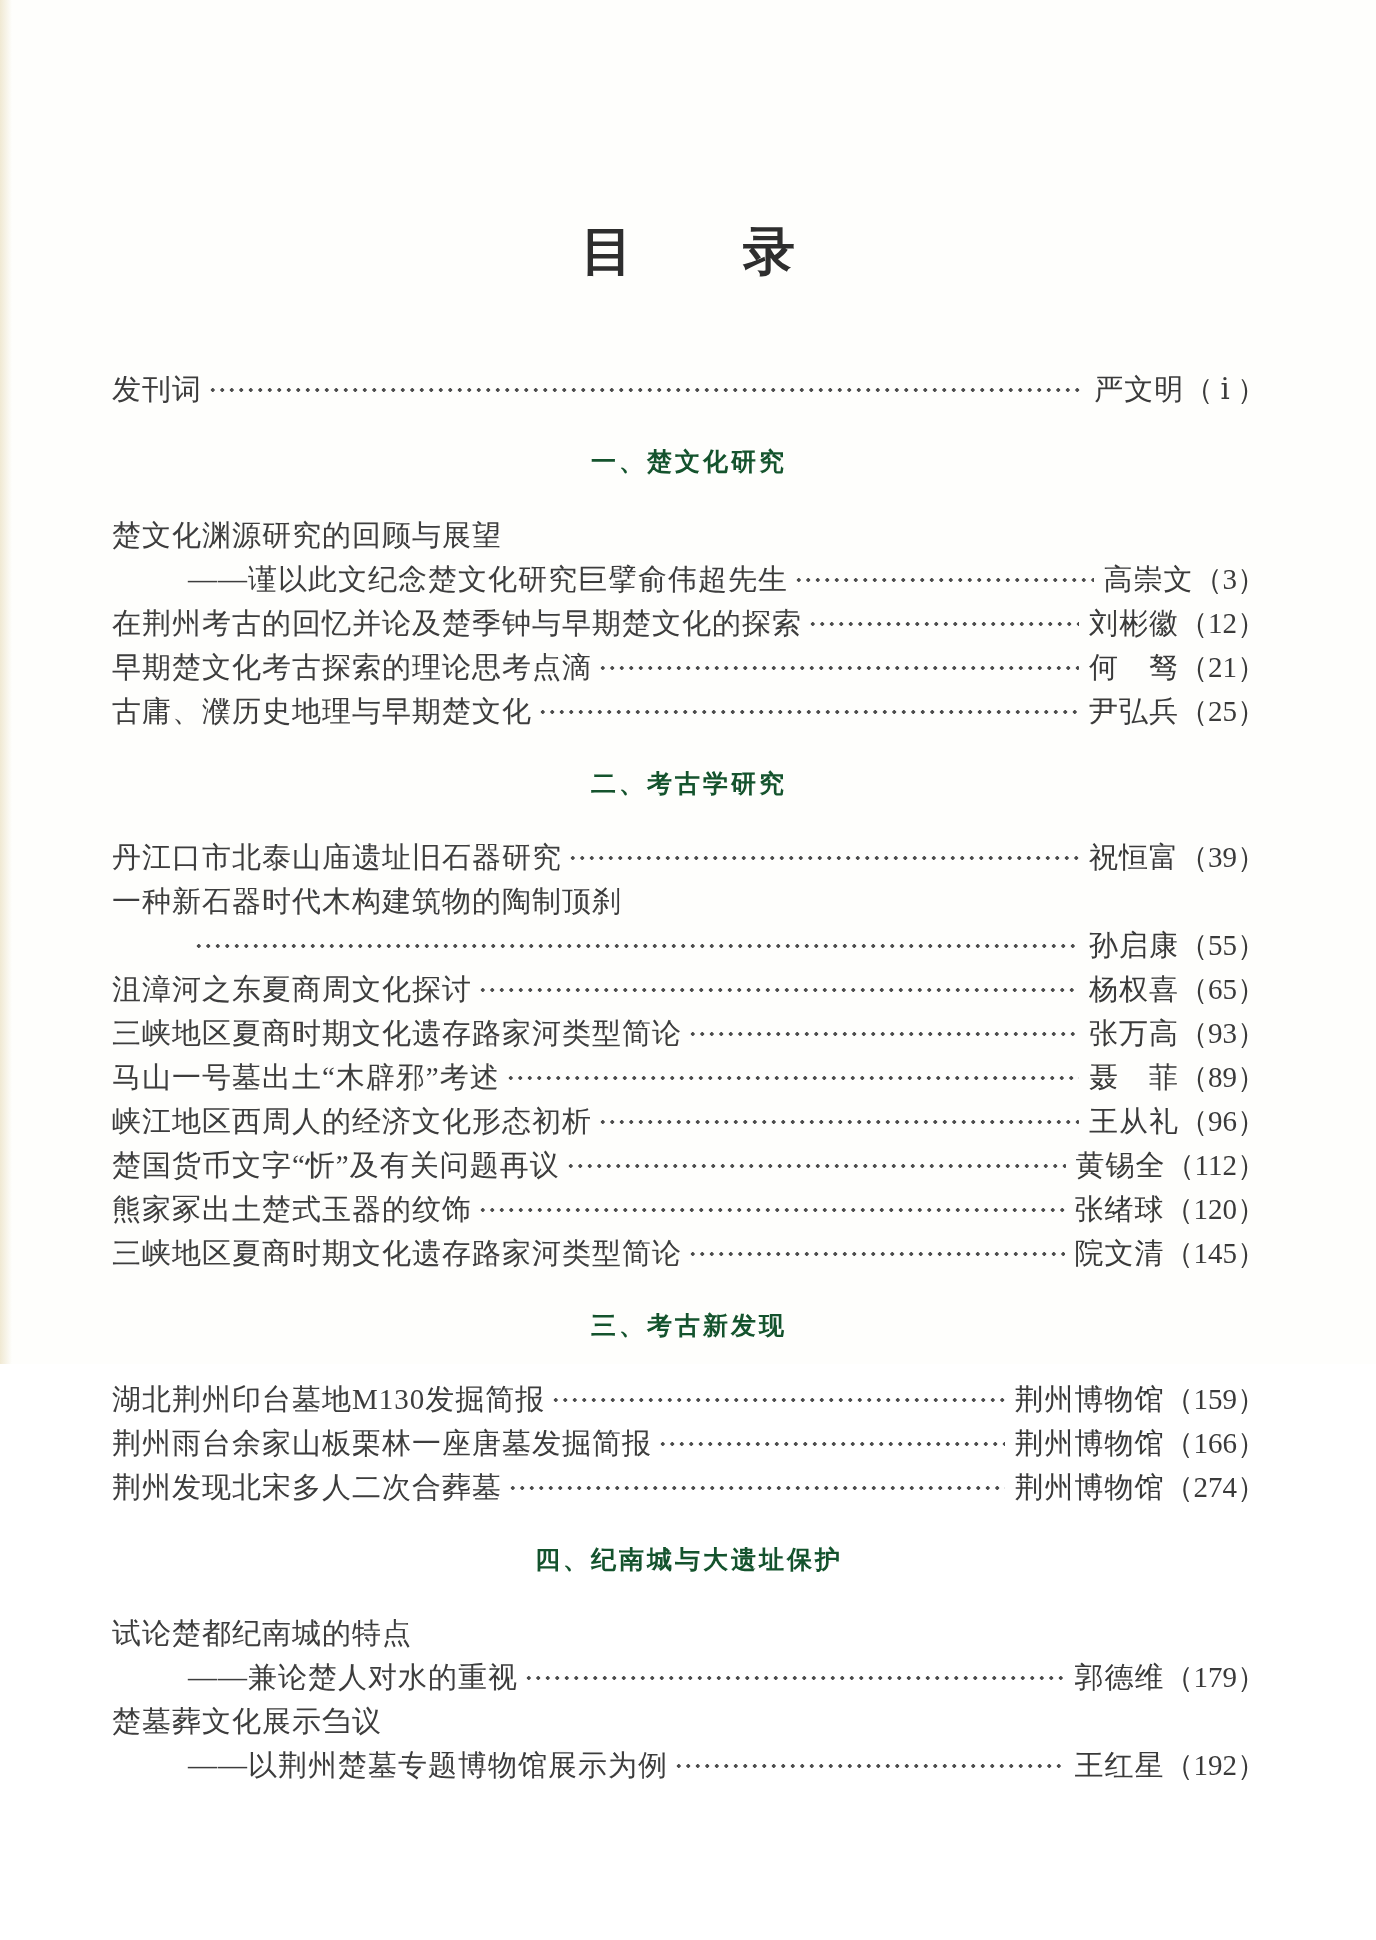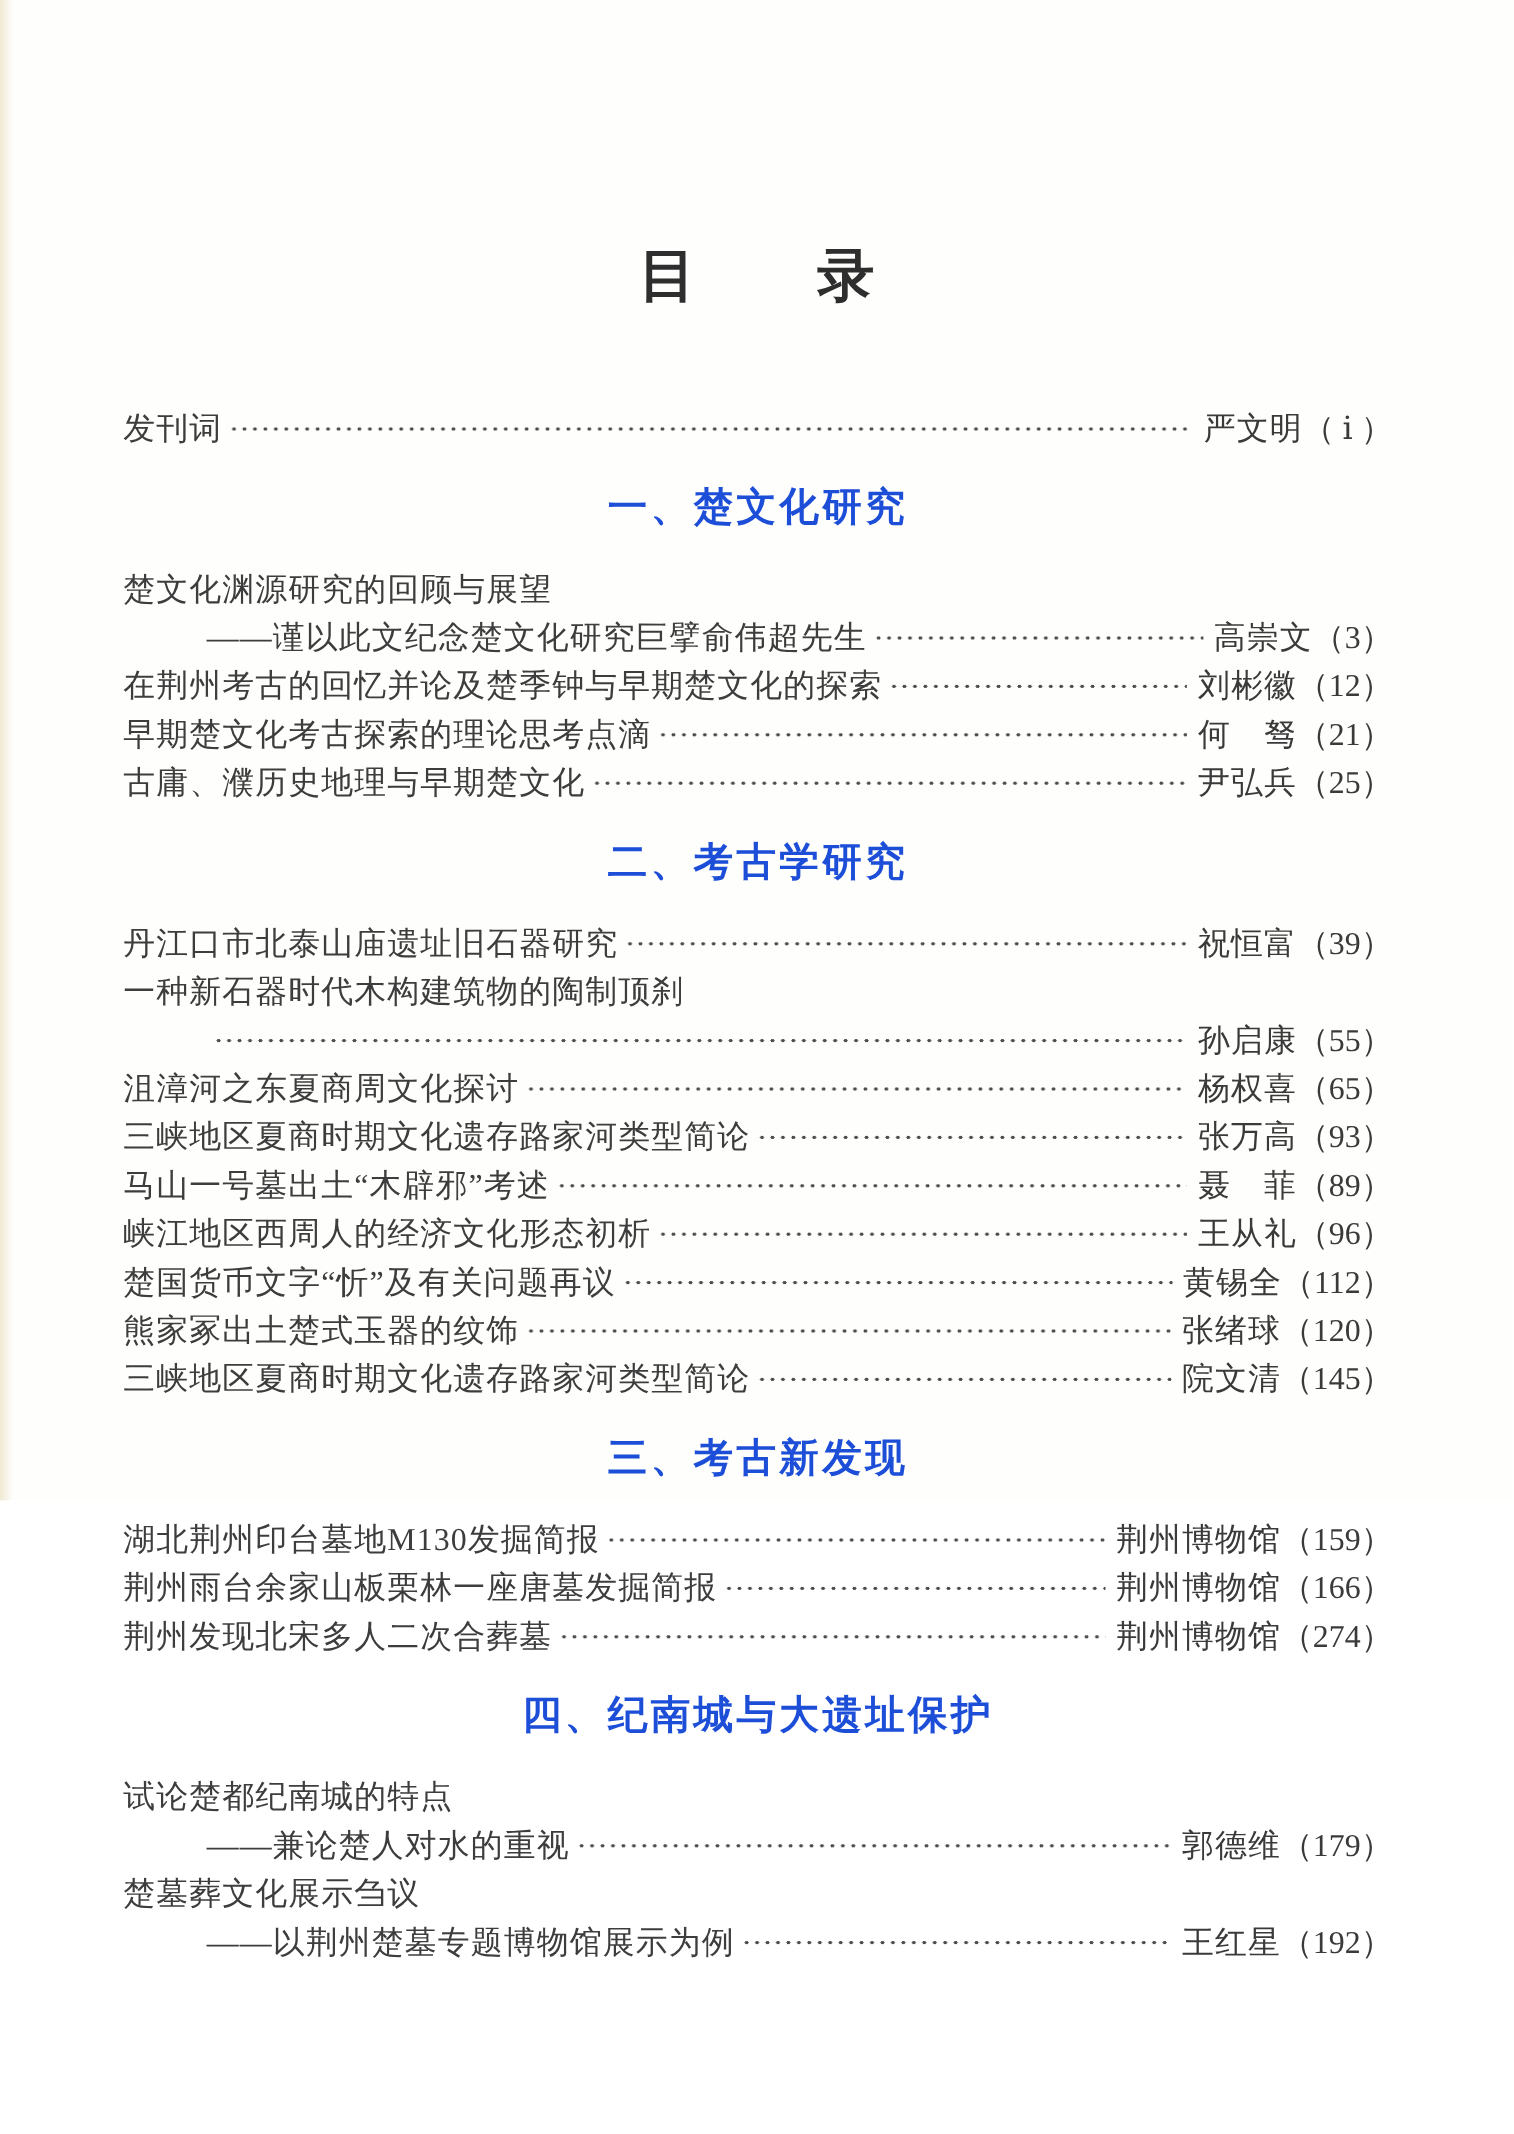--- a/index.html
+++ b/index.html
@@ -70,22 +70,22 @@
     color: #3a3a3a;
   }
   .pref {
     flex: 0 0 auto;
     color: #3a3a3a;
   }
   .section-heading {
     text-align: center;
     font-family: "Liberation Sans", "DejaVu Sans", sans-serif;
     font-weight: 700;
-    font-size: 36px;
-    color: #1d4ed8;
+    font-size: 25px;
+    color: #14532d;
     letter-spacing: 3px;
     margin: 27px 0 31px 0;
     line-height: 44px;
   }
 </style>
 </head>
 <body>
 
 <div class="page">
   <div class="page-edge"></div>

